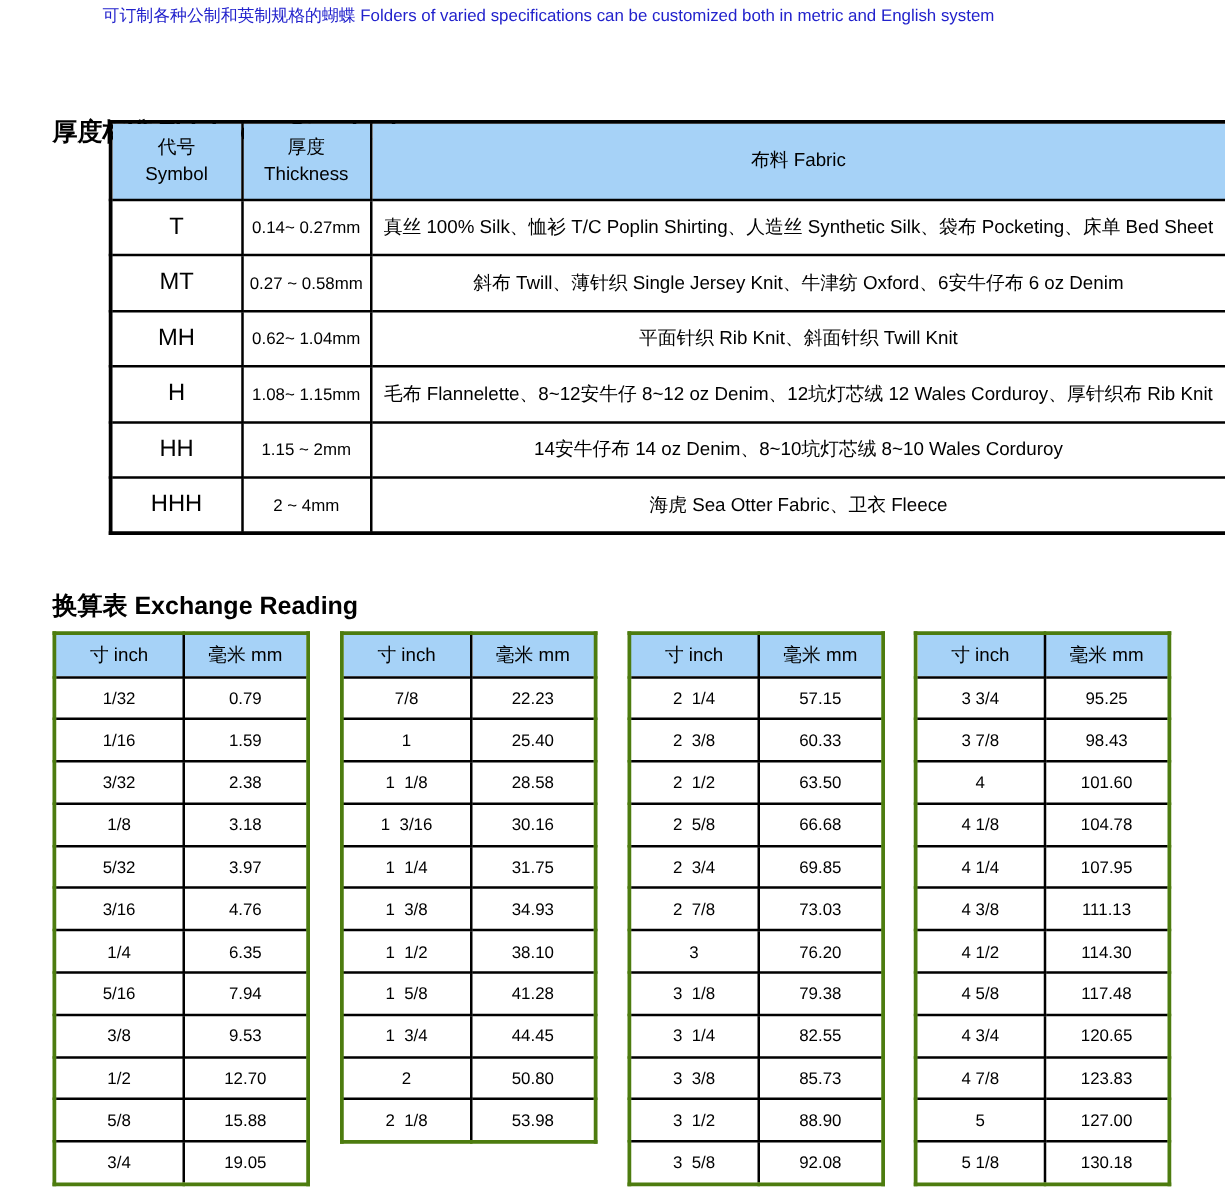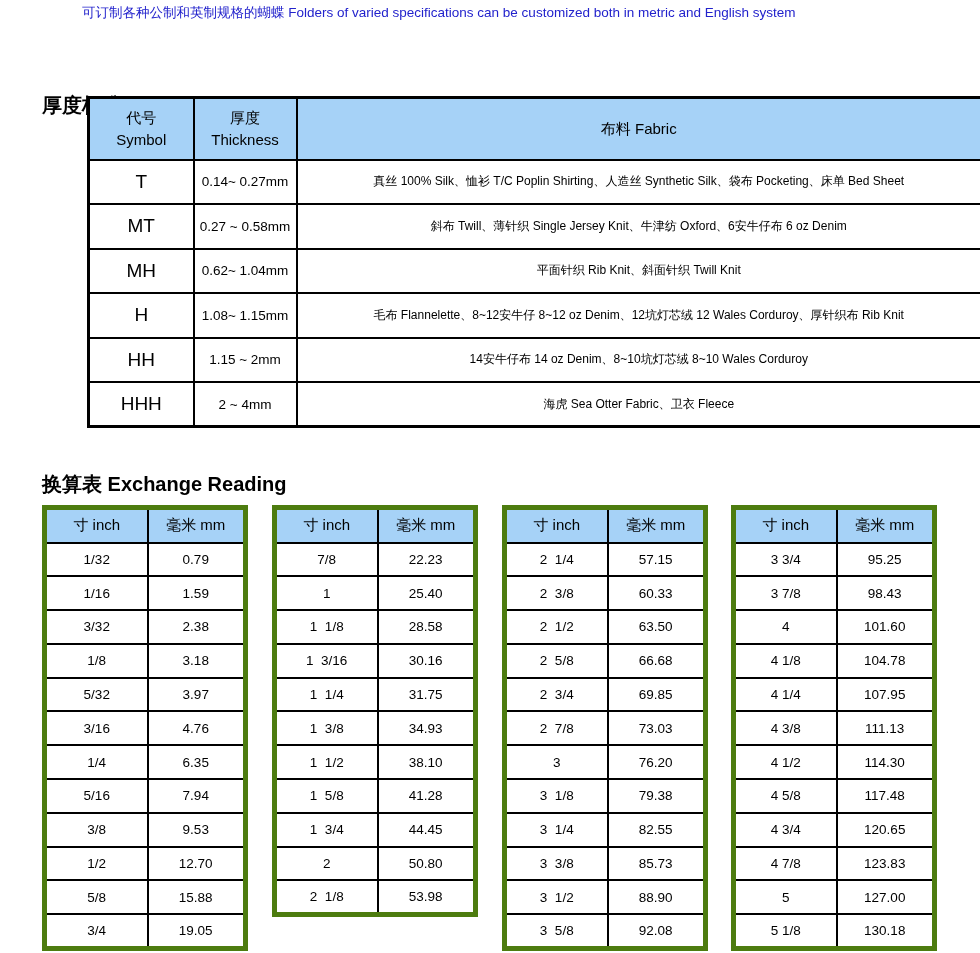--- a/index.html
+++ b/index.html
@@ -41,24 +41,24 @@
     overflow: hidden;
   }
   th { background: #a6d2f7; font-weight: normal; }
 
   
   #thickness-table { left: 42px; top: 96px; width: 896px; border: 3px solid #000; margin-left: 45px; }
   #thickness-table th { height: 62px; font-size: 15px; line-height: 1.45; }
   #thickness-table td { height: 44.5px; }
   #thickness-table .sym { font-size: 19px; }
   #thickness-table .thk { font-size: 13.5px; white-space: pre; }
-  #thickness-table .fab { font-size: 12px; text-align: center; }
+  #thickness-table .fab { font-size: 15px; text-align: center; }
 
   
-  .ex-table { top: 505px; width: 206px; border: 5px solid #4d7c0f; }
+  .ex-table { top: 505px; width: 206px; border: 3px solid #4d7c0f; }
   #ex-table-0 { left: 42px; }
   #ex-table-1 { left: 272px; }
   #ex-table-2 { left: 502px; }
   #ex-table-3 { left: 731px; }
   .ex-table th { height: 35px; font-size: 15px; }
   .ex-table td { height: 33.8px; font-size: 13.5px; }
   .ex-table .inch { white-space: pre; }
 </style>
 </head>
 <body>

